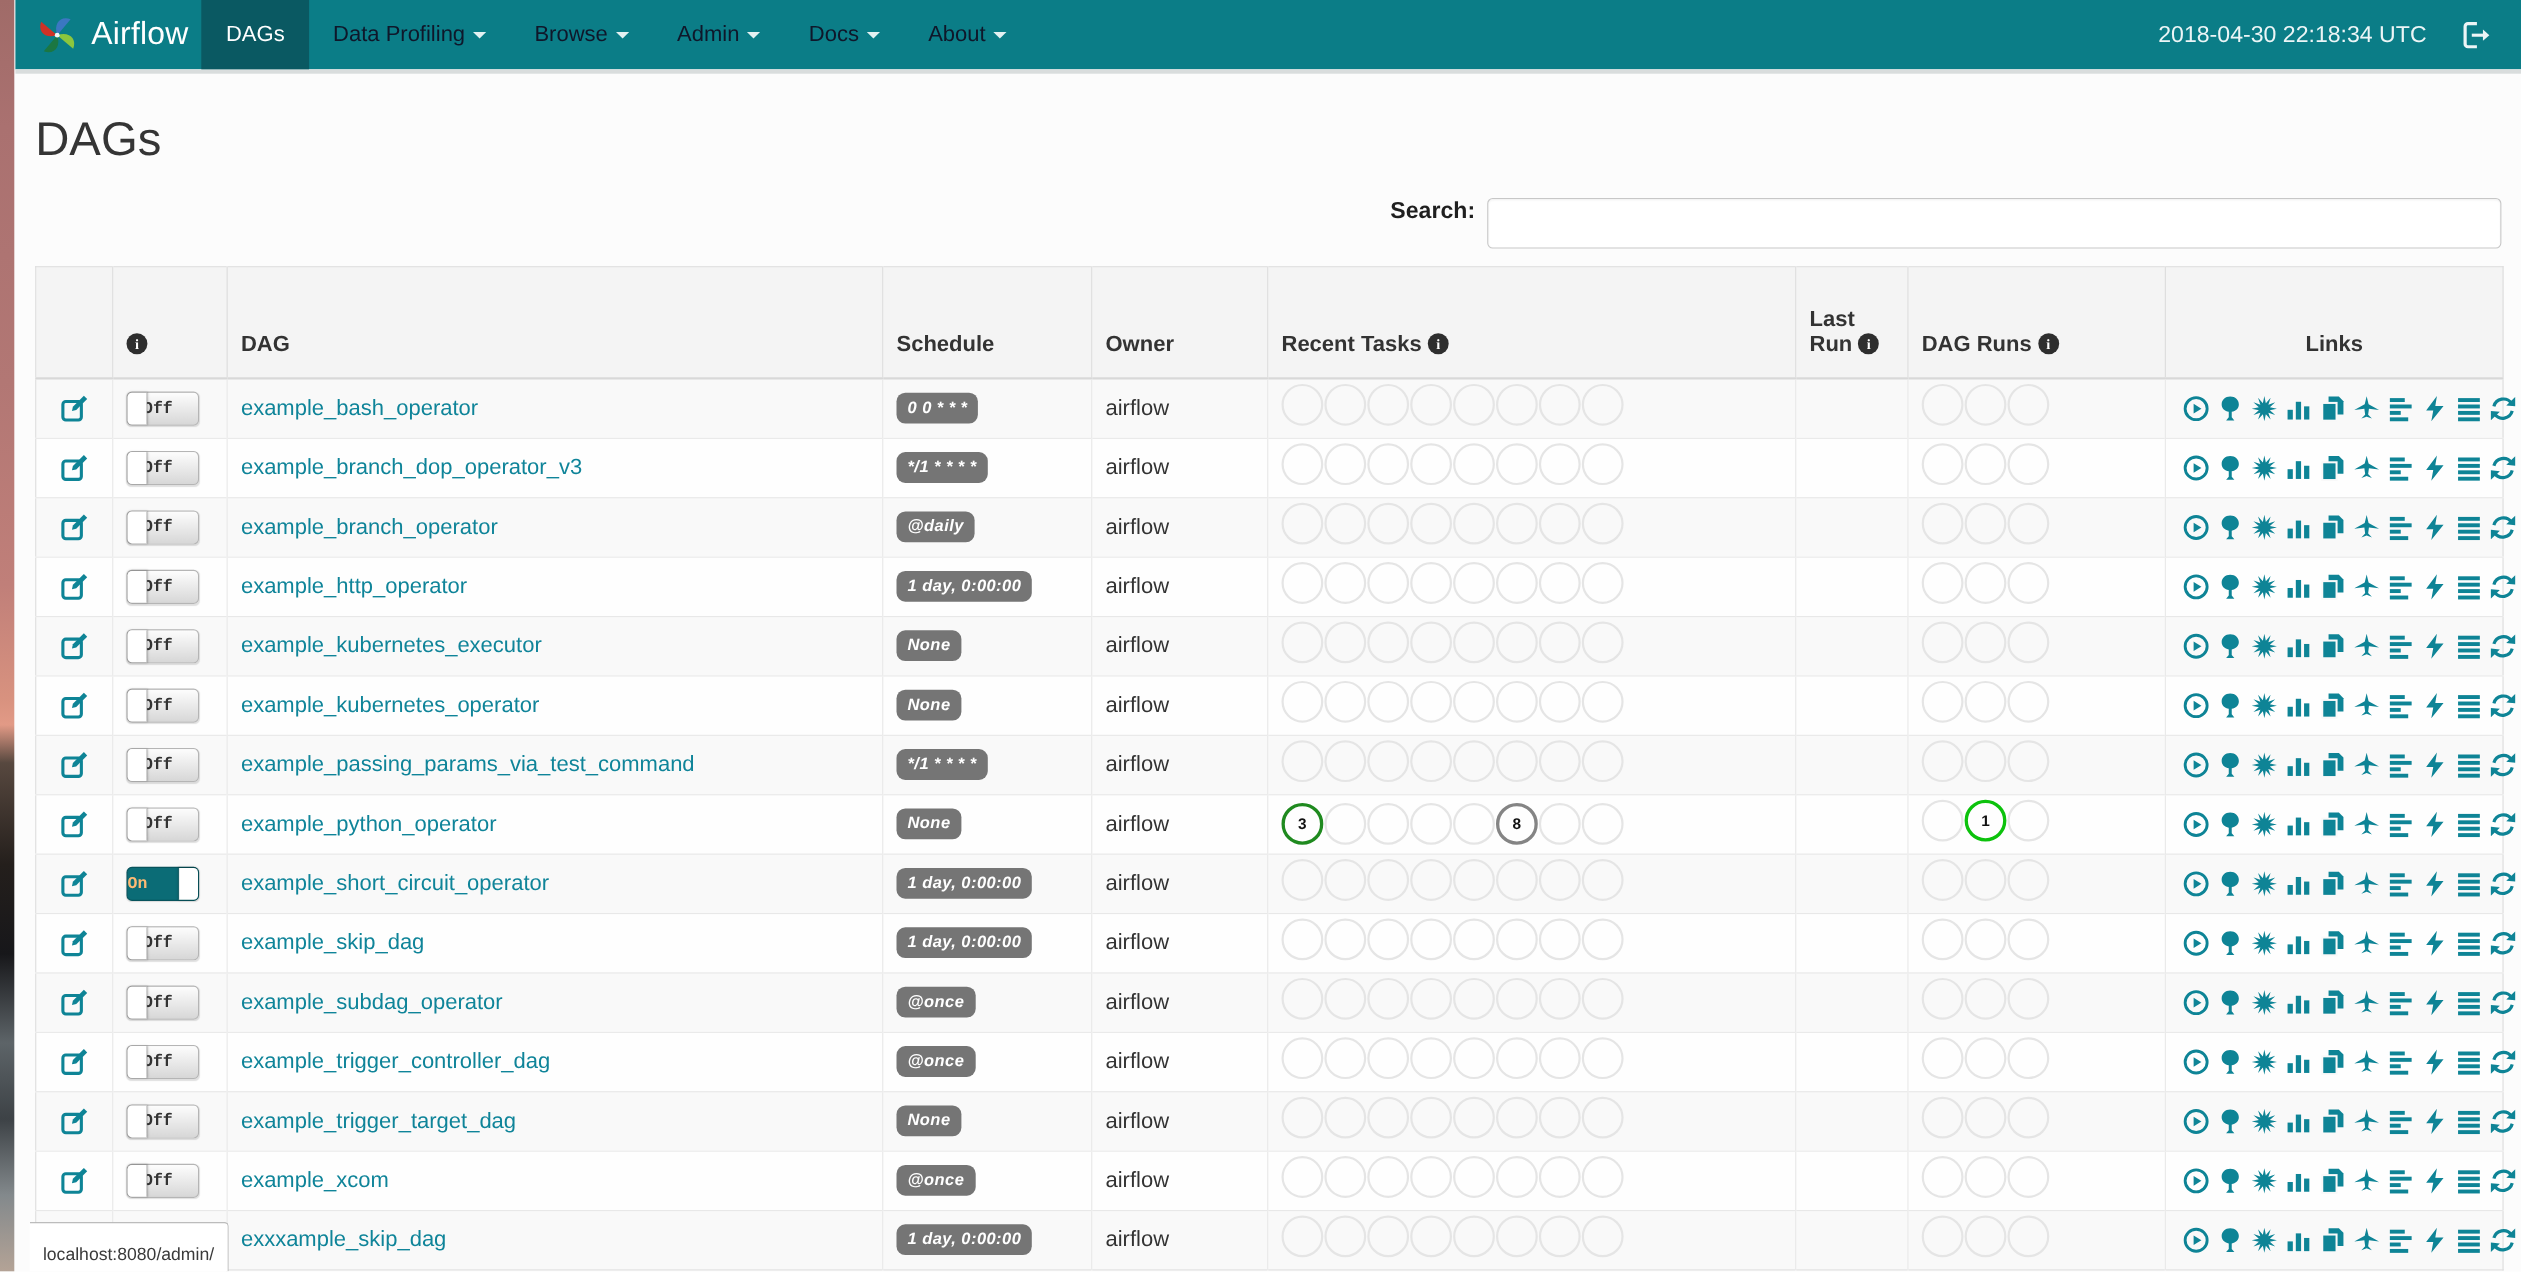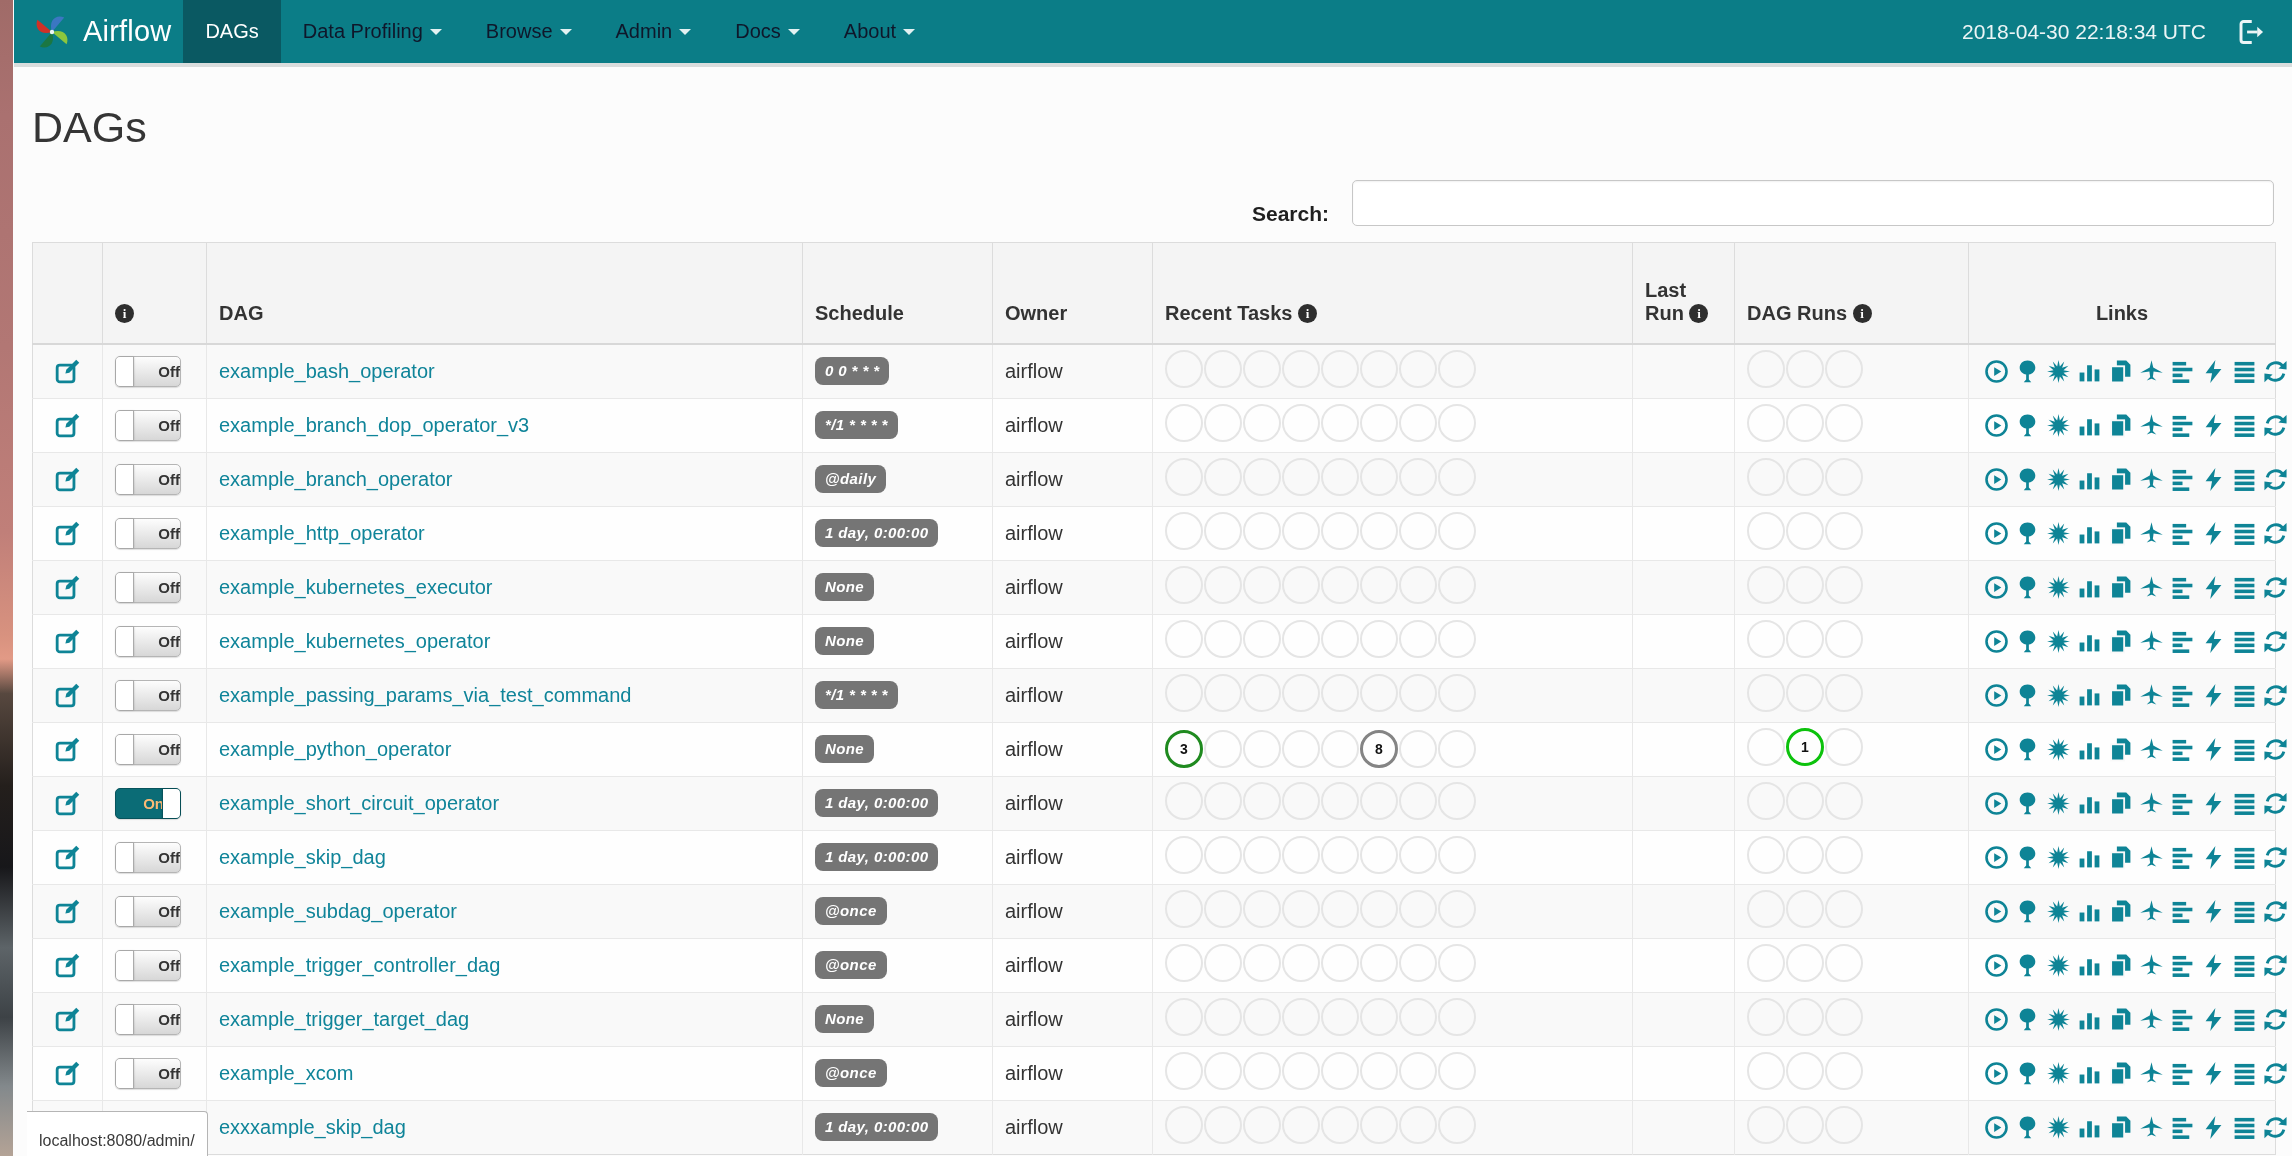--- a/index.html
+++ b/index.html
@@ -31,21 +31,21 @@
     display:inline-block;margin-left:7px;width:0;height:0;
     border-left:6px solid transparent;border-right:6px solid transparent;border-top:6px solid #e3f1f2;
   }
   .nav-right{margin-left:auto;display:flex;align-items:center;gap:30px;padding-right:28px;}
   .nav-clock{color:#ecf5f6;font-size:21px;text-align:right;}
   .logout-svg{width:28px;height:28px;color:#ecf5f6;}
 
   
   .main{padding:0 18px;}
   .page-title{font-size:43px;font-weight:500;color:#353535;margin:36px 0 28px;}
-  .search-row{display:flex;justify-content:flex-end;align-items:flex-end;gap:23px;margin-bottom:16px;}
+  .search-row{display:flex;justify-content:flex-end;align-items:flex-start;gap:11px;margin-bottom:16px;}
   .search-label{font-size:21px;font-weight:bold;color:#1f1f1f;}
   .search-input{
     width:922px;height:46px;border:1px solid #c7c7c7;border-radius:5px;font-size:20px;
     padding:0 12px;box-sizing:border-box;outline:none;box-shadow:inset 0 1px 2px rgba(0,0,0,.06);
     font-family:"Liberation Sans",sans-serif;background:#fff;
   }
 
   
   table.dags{border-collapse:collapse;table-layout:fixed;width:2243px;border:1px solid #dcdcdc;background:#fff;}
   th{
@@ -78,21 +78,21 @@
   
   .toggle{
     position:relative;display:inline-flex;align-items:center;width:66px;height:31px;
     border:1px solid #b5b5b5;border-radius:5px;box-sizing:border-box;cursor:pointer;
     background:linear-gradient(180deg,#fdfdfd,#d7d7d7);box-shadow:0 1px 1px rgba(0,0,0,.12);
   }
   .toggle .knob{
     position:absolute;top:0;left:0;width:17px;height:29px;background:#fff;
     border-right:1px solid #ababab;border-radius:4px 0 0 4px;box-shadow:0 0 2px rgba(0,0,0,.25);
   }
-  .toggle .t-label{flex:1;text-align:right;padding-left:14px;font-size:15px;font-weight:bold;color:#333;}
+  .toggle .t-label{flex:1;text-align:left;padding-left:14px;font-size:15px;font-weight:bold;color:#333;font-family:Liberation Mono, monospace;}
   .toggle.on{background:#0b6c76;border-color:#07535c;}
   .toggle.on .knob{left:auto;right:0;border-right:none;border-left:1px solid #07535c;border-radius:0 4px 4px 0;}
   .toggle.on .t-label{padding-left:0;padding-right:16px;color:#fdba74;}
 
   
   .circles{display:inline-flex;align-items:center;}
   .circle{
     display:inline-block;width:38px;height:38px;border-radius:50%;border:2px solid #e5e5e5;
     box-sizing:border-box;margin-right:1px;text-align:center;line-height:33px;
     font-size:14px;font-weight:bold;color:#111;cursor:pointer;background:transparent;

